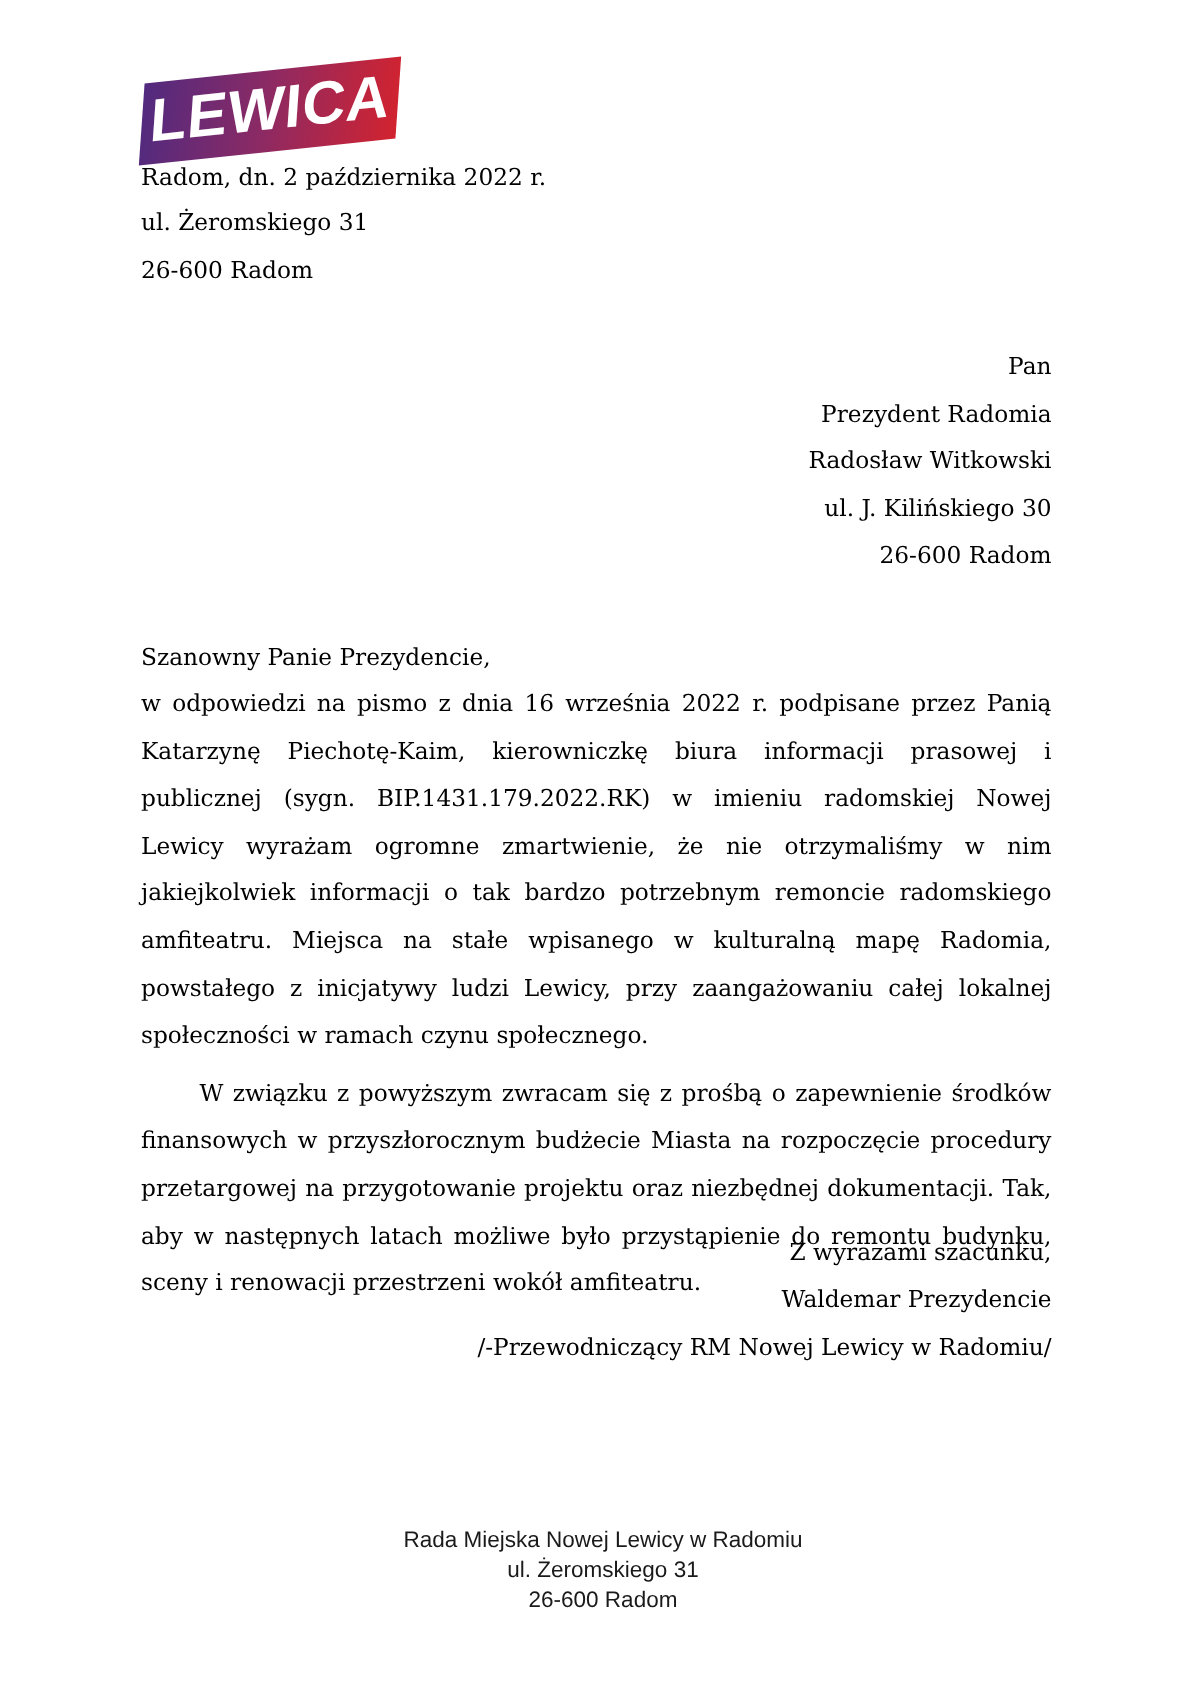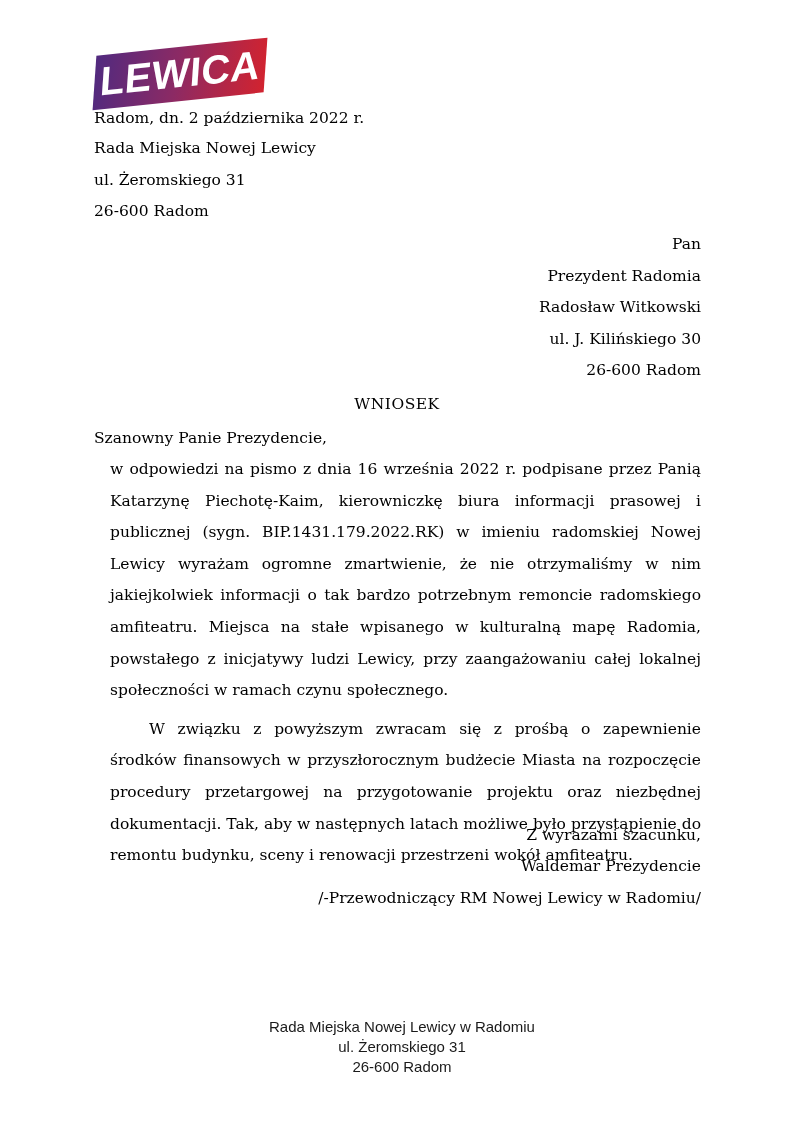--- a/index.html
+++ b/index.html
@@ -82,21 +82,21 @@
   }
 
   .body-block {
     position: absolute;
     left: 94px;
     width: 607px;
     top: 454px;
     text-align: justify;
     line-height: 31.6px;
   }
-  .body-block p { margin: 0 0 7px 16px; }
+  .body-block p { margin: 0 0 7px 0; }
   .body-block p.indent { text-indent: 39px; }
 
   .signature-block {
     position: absolute;
     right: 93px;
     top: 820px;
     text-align: right;
     line-height: 31.3px;
   }
   .signature-role { }
@@ -119,34 +119,32 @@
 
 <div class="page">
 
   <div class="logo-banner" style="background: linear-gradient(95deg, rgb(81, 42, 127) 0%, rgb(140, 42, 100) 48%, rgb(210, 35, 47) 100%);">
     <span class="logo-text" style="color: rgb(255, 255, 255);">LEWICA</span>
   </div>
 
   <div class="date-line">Radom, dn. 2 października 2022 r.</div>
 
   <div class="sender-block">
-    <div>Rada Miejska Nowej Lewicy</div>
     <div>ul. Żeromskiego 31</div>
     <div>26-600 Radom</div>
   </div>
 
   <div class="recipient-block">
     <div>Pan</div>
     <div>Prezydent Radomia</div>
     <div>Radosław Witkowski</div>
     <div>ul. J. Kilińskiego 30</div>
     <div>26-600 Radom</div>
   </div>
 
-  <div class="doc-title">WNIOSEK</div>
 
   <div class="salutation">Szanowny Panie Prezydencie,</div>
 
   <div class="body-block">
     <p>w odpowiedzi na pismo z dnia 16 września 2022 r. podpisane przez Panią Katarzynę Piechotę-Kaim, kierowniczkę biura informacji prasowej i publicznej (sygn. BIP.1431.179.2022.RK) w imieniu radomskiej Nowej Lewicy wyrażam ogromne zmartwienie, że nie otrzymaliśmy w nim jakiejkolwiek informacji o tak bardzo potrzebnym remoncie radomskiego amfiteatru. Miejsca na stałe wpisanego w kulturalną mapę Radomia, powstałego z inicjatywy ludzi Lewicy, przy zaangażowaniu całej lokalnej społeczności w ramach czynu społecznego.</p>
     <p class="indent">W związku z powyższym zwracam się z prośbą o zapewnienie środków finansowych w przyszłorocznym budżecie Miasta na rozpoczęcie procedury przetargowej na przygotowanie projektu oraz niezbędnej dokumentacji. Tak, aby w następnych latach możliwe było przystąpienie do remontu budynku, sceny i renowacji przestrzeni wokół amfiteatru.</p>
   </div>
 
   <div class="signature-block">
     <div>Z wyrazami szacunku,</div>

